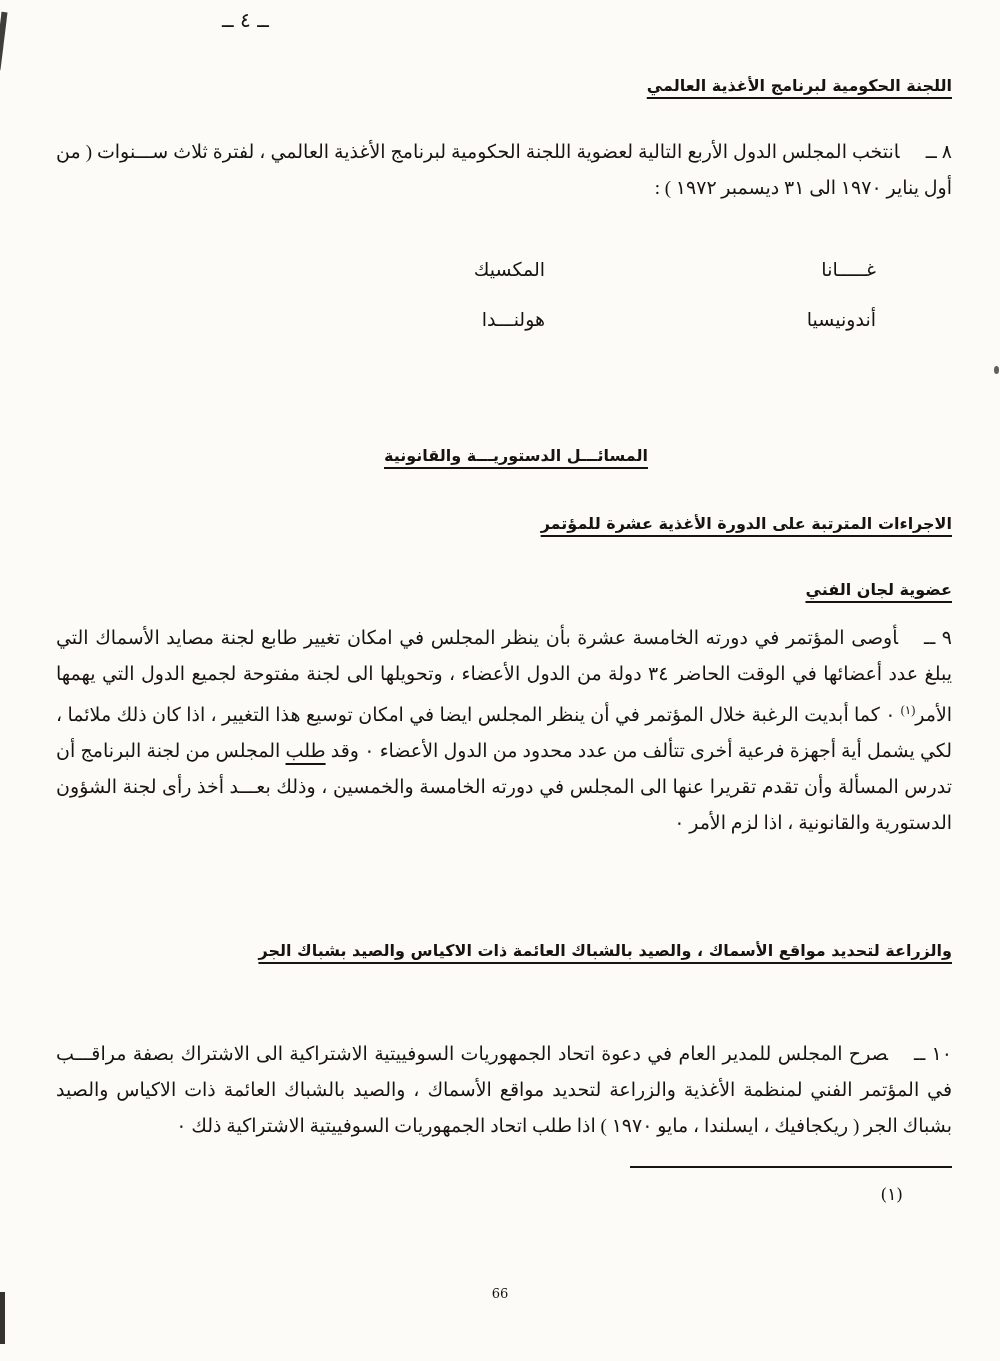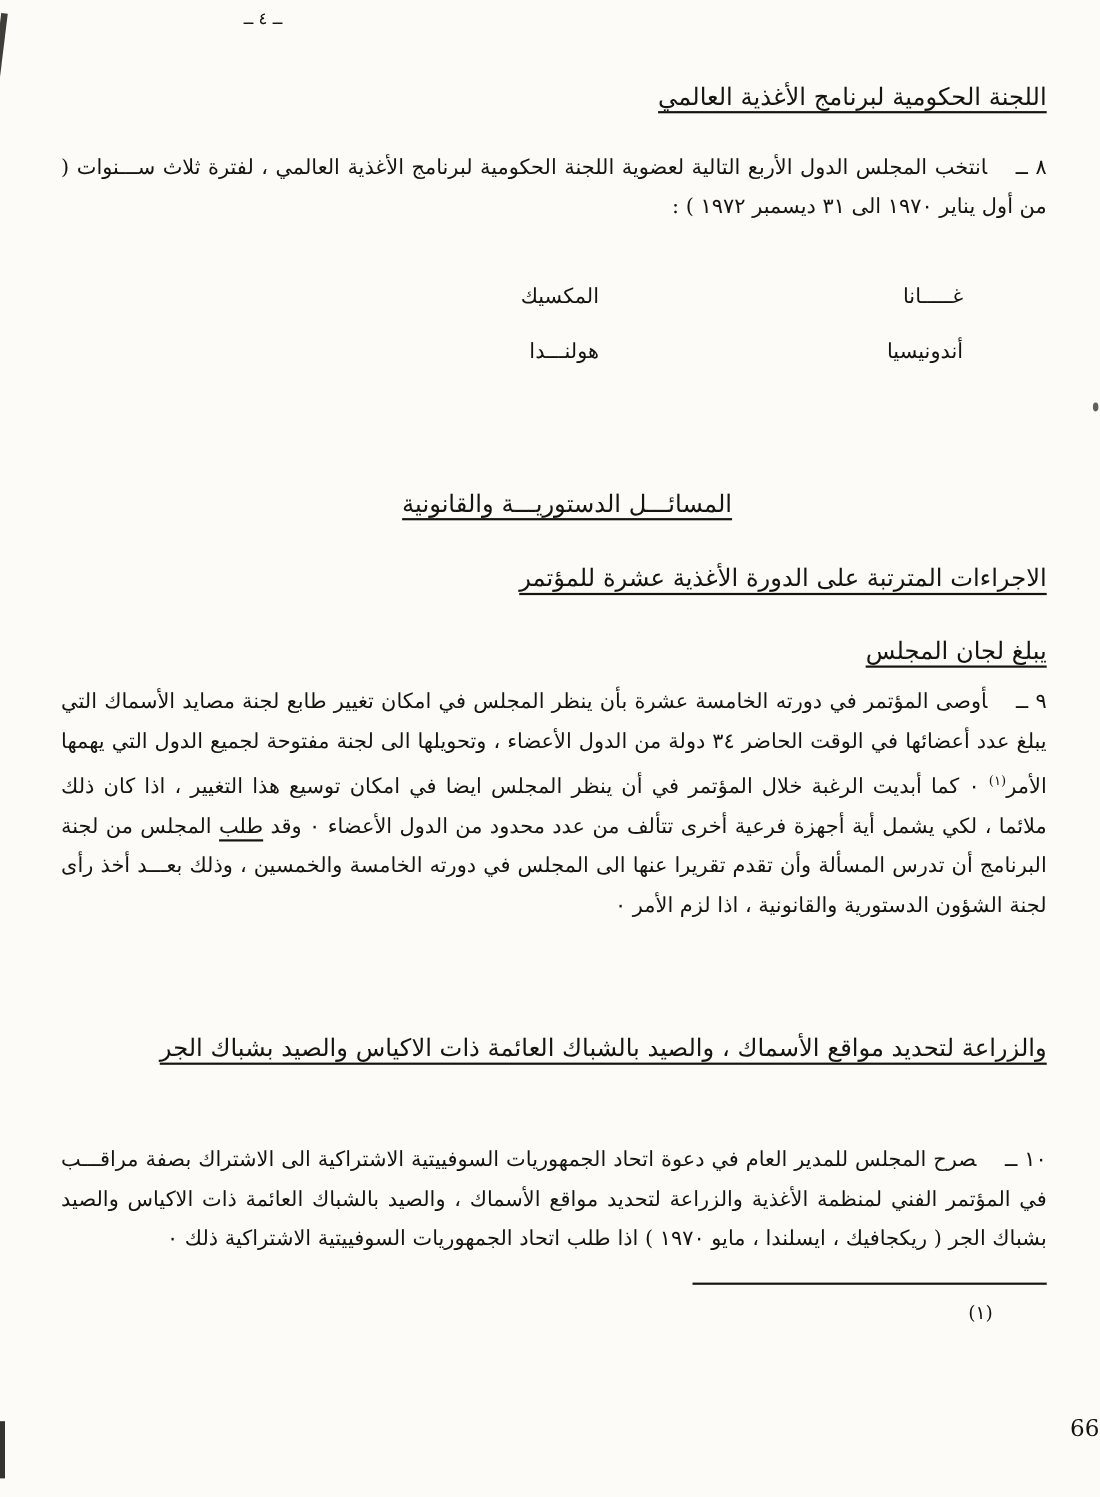--- a/index.html
+++ b/index.html
@@ -15,49 +15,50 @@
     font-family: "DejaVu Serif", "DejaVu Sans", serif;
     font-size: 19px;
     overflow: hidden;
   }
   .abs { position: absolute; }
   .u {
     text-decoration: underline;
     text-underline-offset: 6px;
     text-decoration-thickness: 1.5px;
   }
-  .h { font-weight: normal; font-size: 22px; }
+  .h { font-weight: bold; font-size: 16px; }
   .para {
     right: 48px;
     left: 56px;
     line-height: 36px;
     text-align: justify;
+    font-family: Liberation Serif, serif;
   }
   .pnum { margin-left: 26px; white-space: nowrap; }
   .sup { font-size: 12px; vertical-align: super; text-decoration: none; }
-  .top-num { top: 8px; left: 222px; font-size: 15px; letter-spacing: 2px; }
+  .top-num { top: 8px; left: 222px; font-size: 20px; letter-spacing: 2px; }
   .heading-right { right: 48px; }
   .heading-center { top: 446px; left: 0; right: 0; text-align: center; padding-left: 32px; }
   .country-col div { line-height: 50px; text-align: right; }
   .invite-line1 {
     top: 920px; right: 48px; left: 56px;
     text-align: justify; text-align-last: justify;
   }
   .invite-line2 { top: 941px; right: 48px; }
   .fn-rule {
     top: 1166px; right: 48px; width: 322px;
     border-top: 2px solid #17140f; height: 0;
   }
   .footnote {
     top: 1184px; right: 97px;
     font-size: 17px; display: flex; gap: 34px;
   }
   .bottom-num {
     top: 1286px; left: 0; right: 0;
-    font-size: 21px;
+    text-align: center; font-size: 13px;
   }
   
   .artifact { background: #1f1c18; }
   .artifact-top-left { left: -2px; top: 12px; width: 6px; height: 58px; transform: rotate(7deg); opacity: .85; }
   .artifact-bottom-left { left: 0; top: 1292px; width: 5px; height: 52px; opacity: .9; }
   .artifact-right-dot { right: 1px; top: 366px; width: 5px; height: 8px; border-radius: 50%; opacity: .7; }
 </style>
 </head>
 <body>
 
@@ -83,21 +84,21 @@
     <div>المكسيك</div>
     <div>هولنـــدا</div>
   </div>
 
   <div class="abs heading-center h">
     <span class="u">المسائـــل الدستوريـــة والقانونية</span>
   </div>
 
   <div class="abs heading-right h u" style="top:514px">الاجراءات المترتبة على الدورة الأغذية عشرة للمؤتمر</div>
 
-  <div class="abs heading-right h u" style="top:580px">يبلغ لجان المجلس</div>
+  <div class="abs heading-right h u" style="top:580px">عضوية لجان الفني</div>
 
   <div class="abs para" style="top:620px">
     <span class="pnum">٩ ــ</span><span>أوصى المؤتمر في دورته الخامسة عشرة بأن ينظر المجلس في امكان تغيير طابع لجنة مصايد الأسماك التي يبلغ عدد أعضائها في الوقت الحاضر ٣٤ دولة من الدول الأعضاء ، وتحويلها الى لجنة مفتوحة لجميع الدول التي يهمها الأمر</span><sup class="sup">(١)</sup><span> ٠ كما أبديت الرغبة خلال المؤتمر في أن ينظر المجلس ايضا في امكان توسيع هذا التغيير ، اذا كان ذلك ملائما ، لكي يشمل أية أجهزة فرعية أخرى تتألف من عدد محدود من الدول الأعضاء ٠ وقد </span><span class="u">طلب</span><span> المجلس من لجنة البرنامج أن تدرس المسألة وأن تقدم تقريرا عنها الى المجلس في دورته الخامسة والخمسين ، وذلك بعـــد أخذ رأى لجنة الشؤون الدستورية والقانونية ، اذا لزم الأمر ٠</span>
   </div>
 
   <div class="abs invite-line2 h u">والزراعة لتحديد مواقع الأسماك ، والصيد بالشباك العائمة ذات الاكياس والصيد بشباك الجر</div>
 
   <div class="abs para" style="top:1036px">
     <span class="pnum">١٠ ــ</span><span>صرح المجلس للمدير العام في دعوة اتحاد الجمهوريات السوفييتية الاشتراكية الى الاشتراك بصفة مراقـــب في المؤتمر الفني لمنظمة الأغذية والزراعة لتحديد مواقع الأسماك ، والصيد بالشباك العائمة ذات الاكياس والصيد بشباك الجر ( ريكجافيك ، ايسلندا ، مايو ١٩٧٠ )  اذا طلب اتحاد الجمهوريات السوفييتية الاشتراكية ذلك ٠</span>
   </div>

